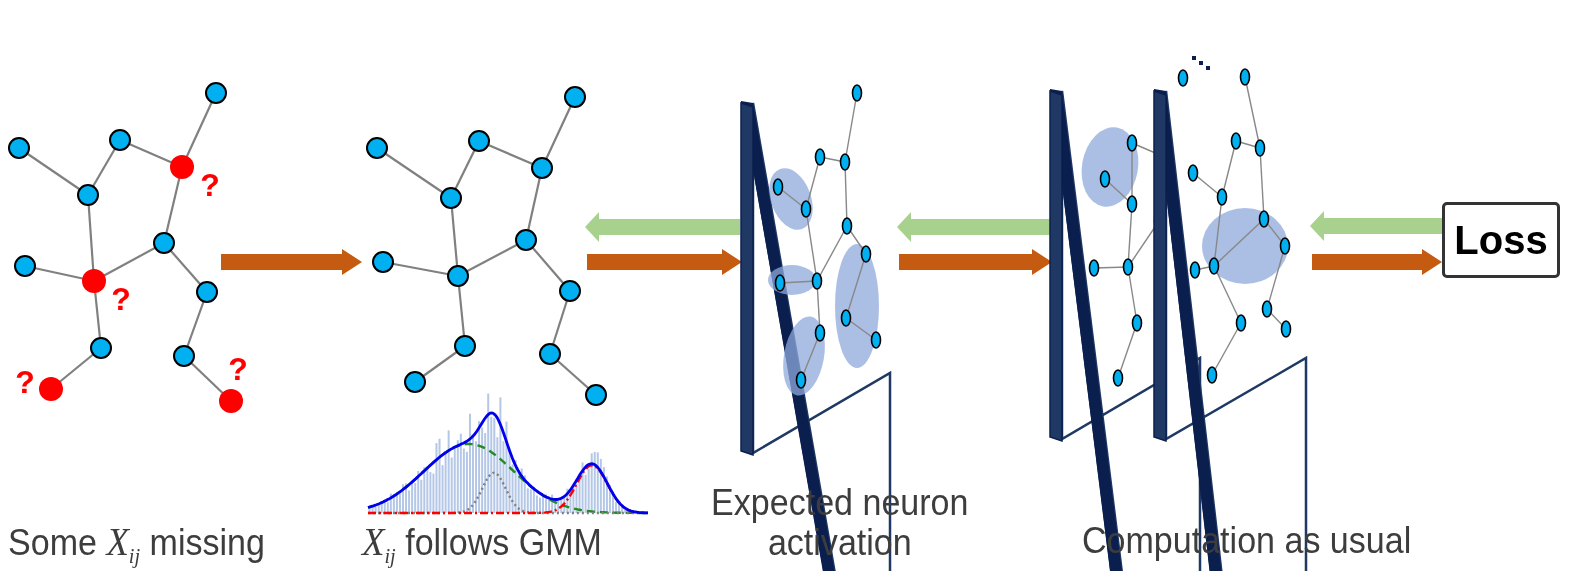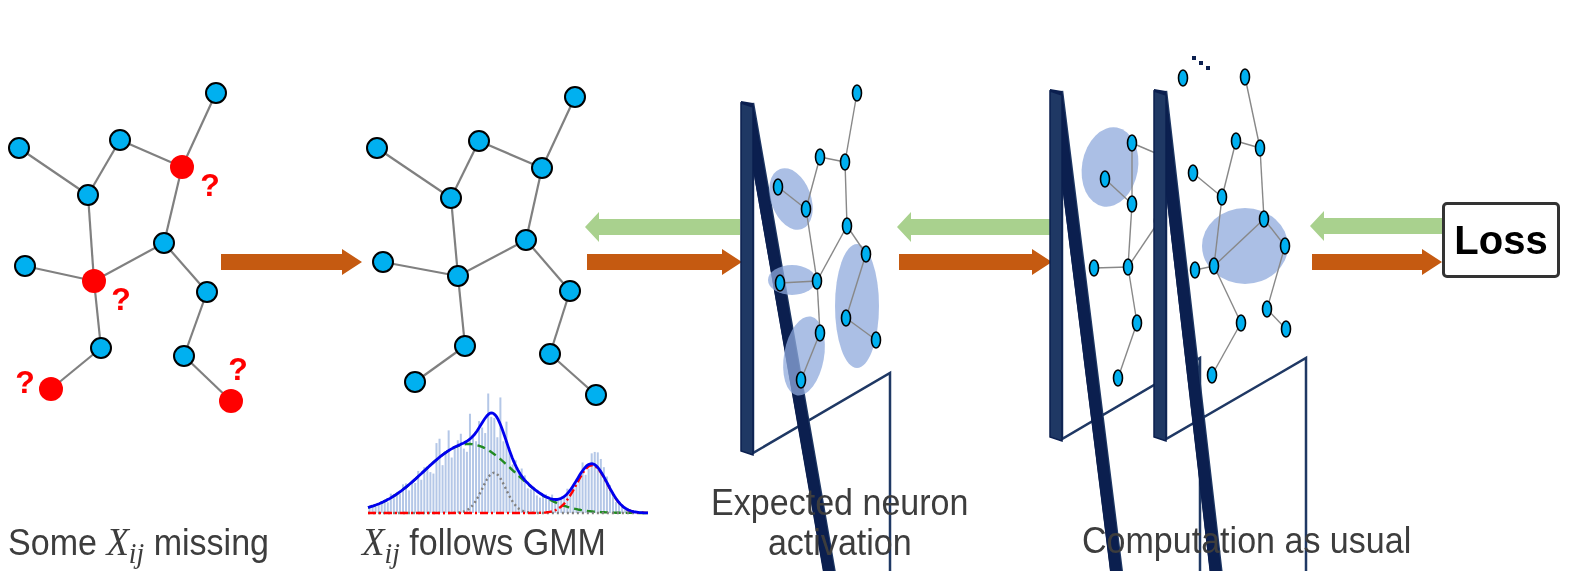--- a/index.html
+++ b/index.html
@@ -1,20 +1,20 @@
 <!DOCTYPE html>
 <html><head>
 <meta charset="utf-8">
 <style>
   html, body { margin: 0; padding: 0; background: #ffffff; }
   body { width: 1591px; height: 571px; position: relative; overflow: hidden; font-family: "Liberation Sans", sans-serif; }
   #stage { position: absolute; left: 0; top: 0; width: 1591px; height: 571px; }
   .caption { position: absolute; color: #3d3d3d; font-family: "Liberation Sans", sans-serif; font-size: 37px; line-height: 1; white-space: nowrap; transform: scaleX(0.92); transform-origin: left top; }
   .math { font-family: "Liberation Serif", serif; font-style: italic; font-size: 40px; }
-  .math sub { font-size: 30px; vertical-align: -8px; }
+  .math sub { font-size: 22px; vertical-align: -8px; }
   .caption-center { text-align: center; }
   #loss-box { position: absolute; left: 1442px; top: 202px; width: 118px; height: 76px; border: 3px solid #333; border-radius: 5px; box-sizing: border-box; display: flex; align-items: center; justify-content: center; background: #fff; }
   #loss-box span { font-family: "Liberation Sans", sans-serif; font-weight: bold; font-size: 40px; color: #000; }
 </style>
 </head>
 <body>
 
 <div id="stage">
 <svg id="svg" width="1591" height="571" viewBox="0 0 1591 571" xmlns="http://www.w3.org/2000/svg">
   <defs></defs>

